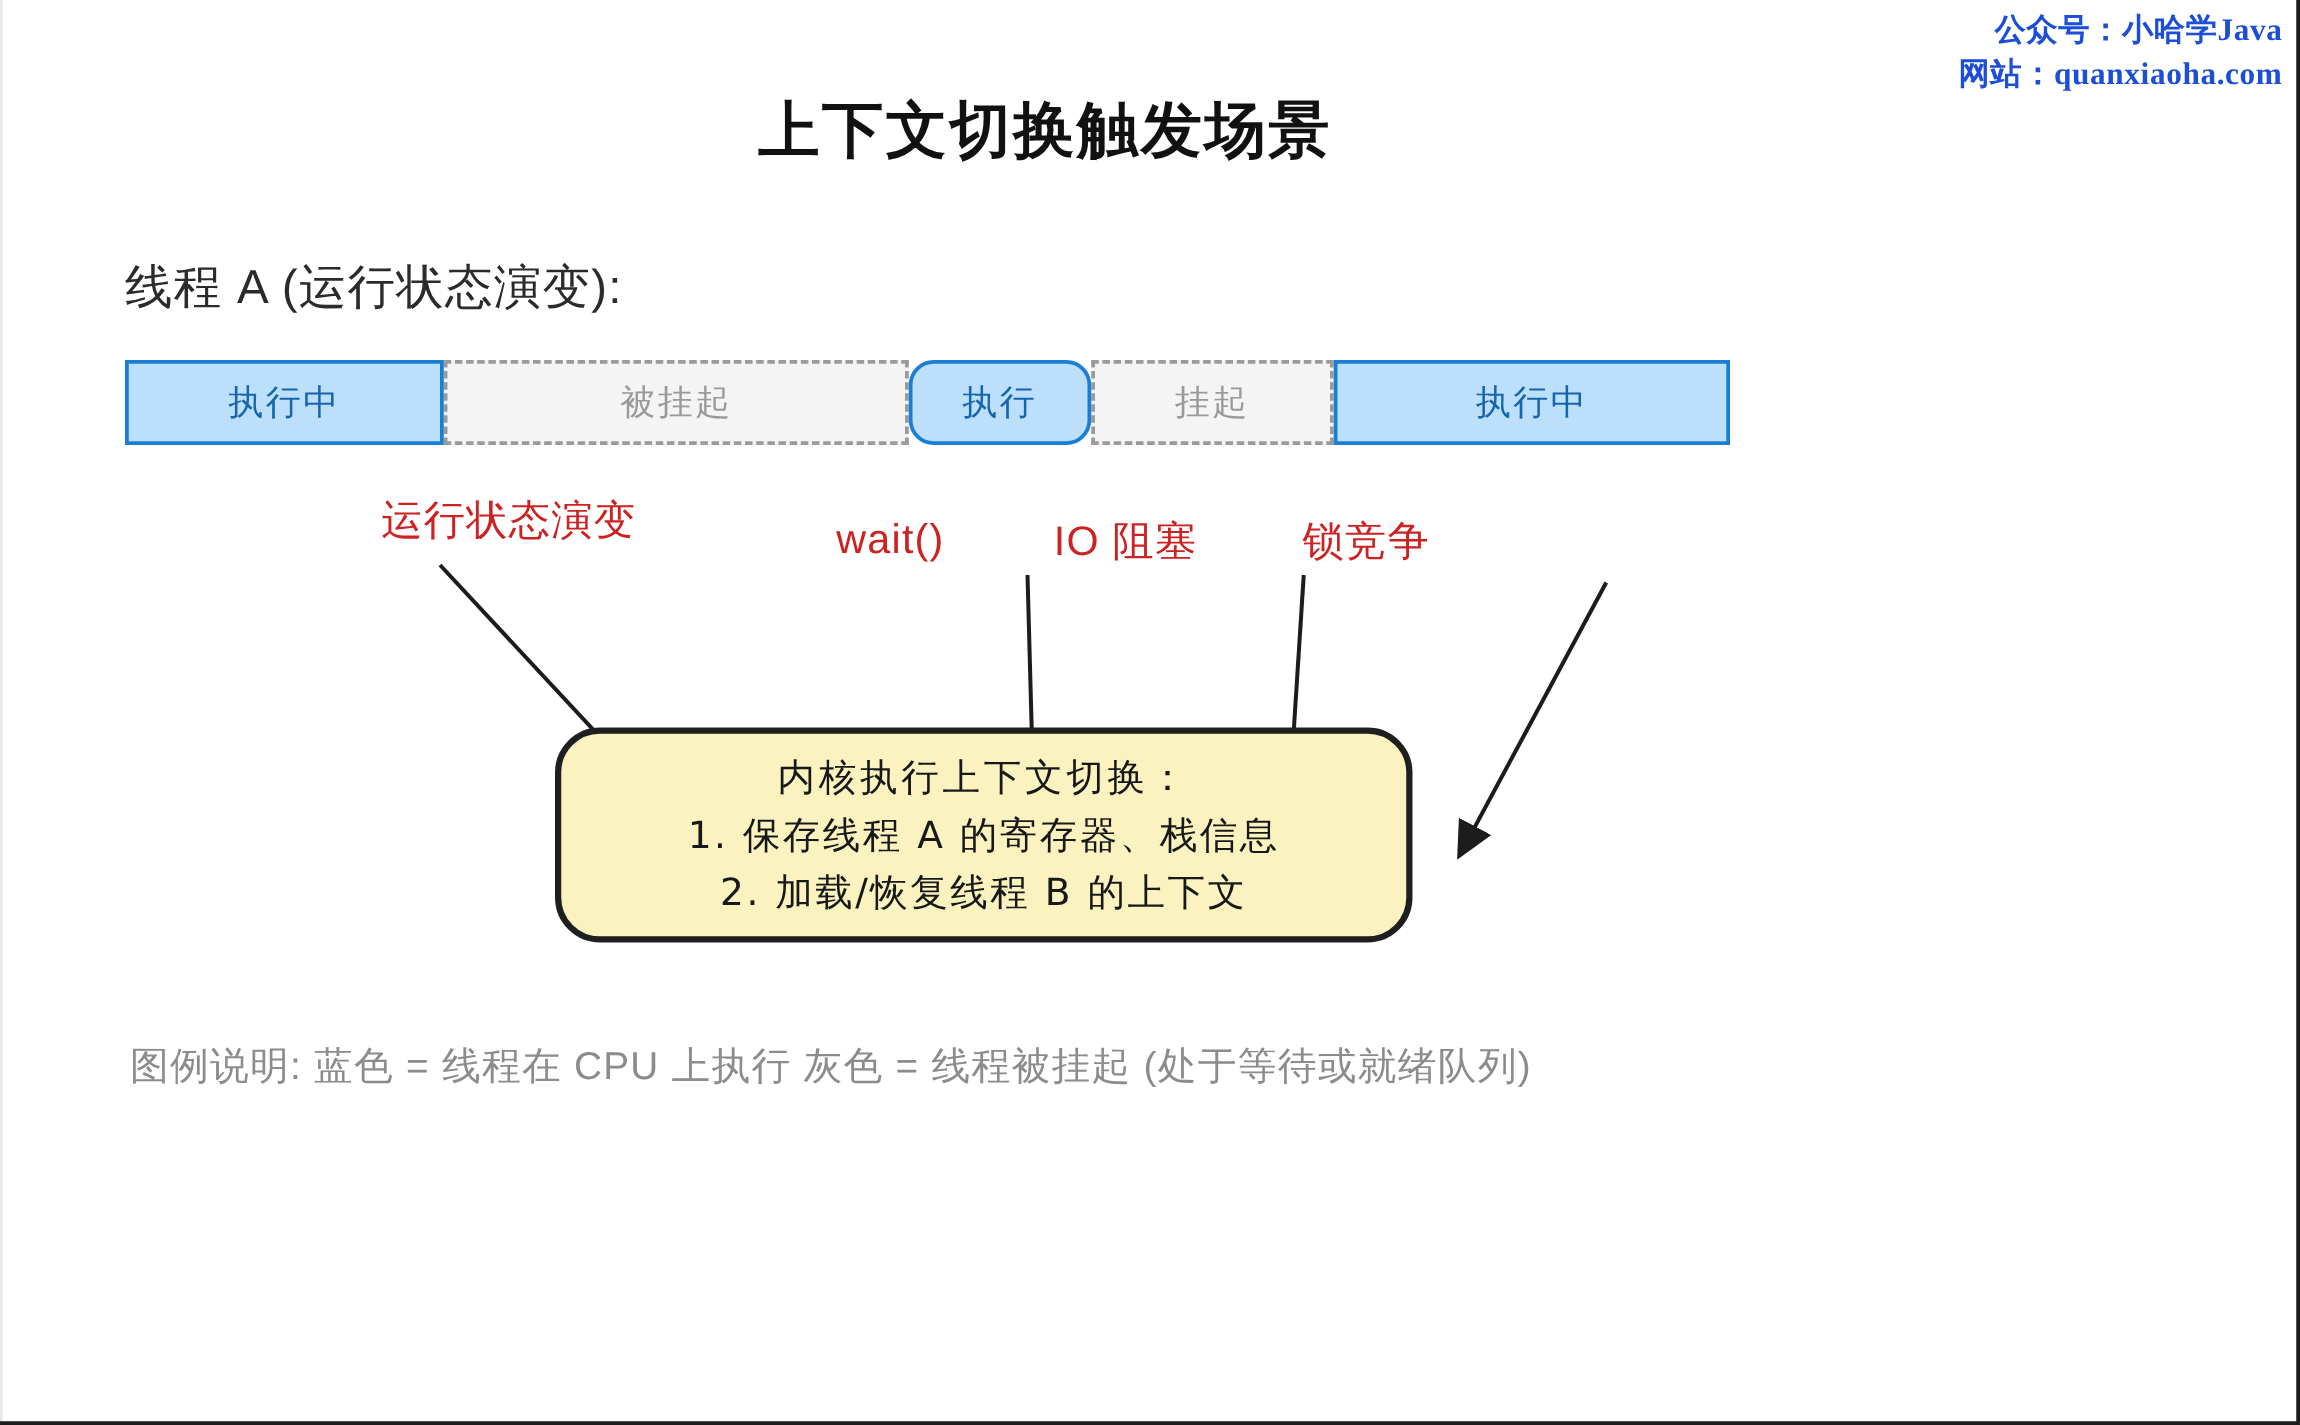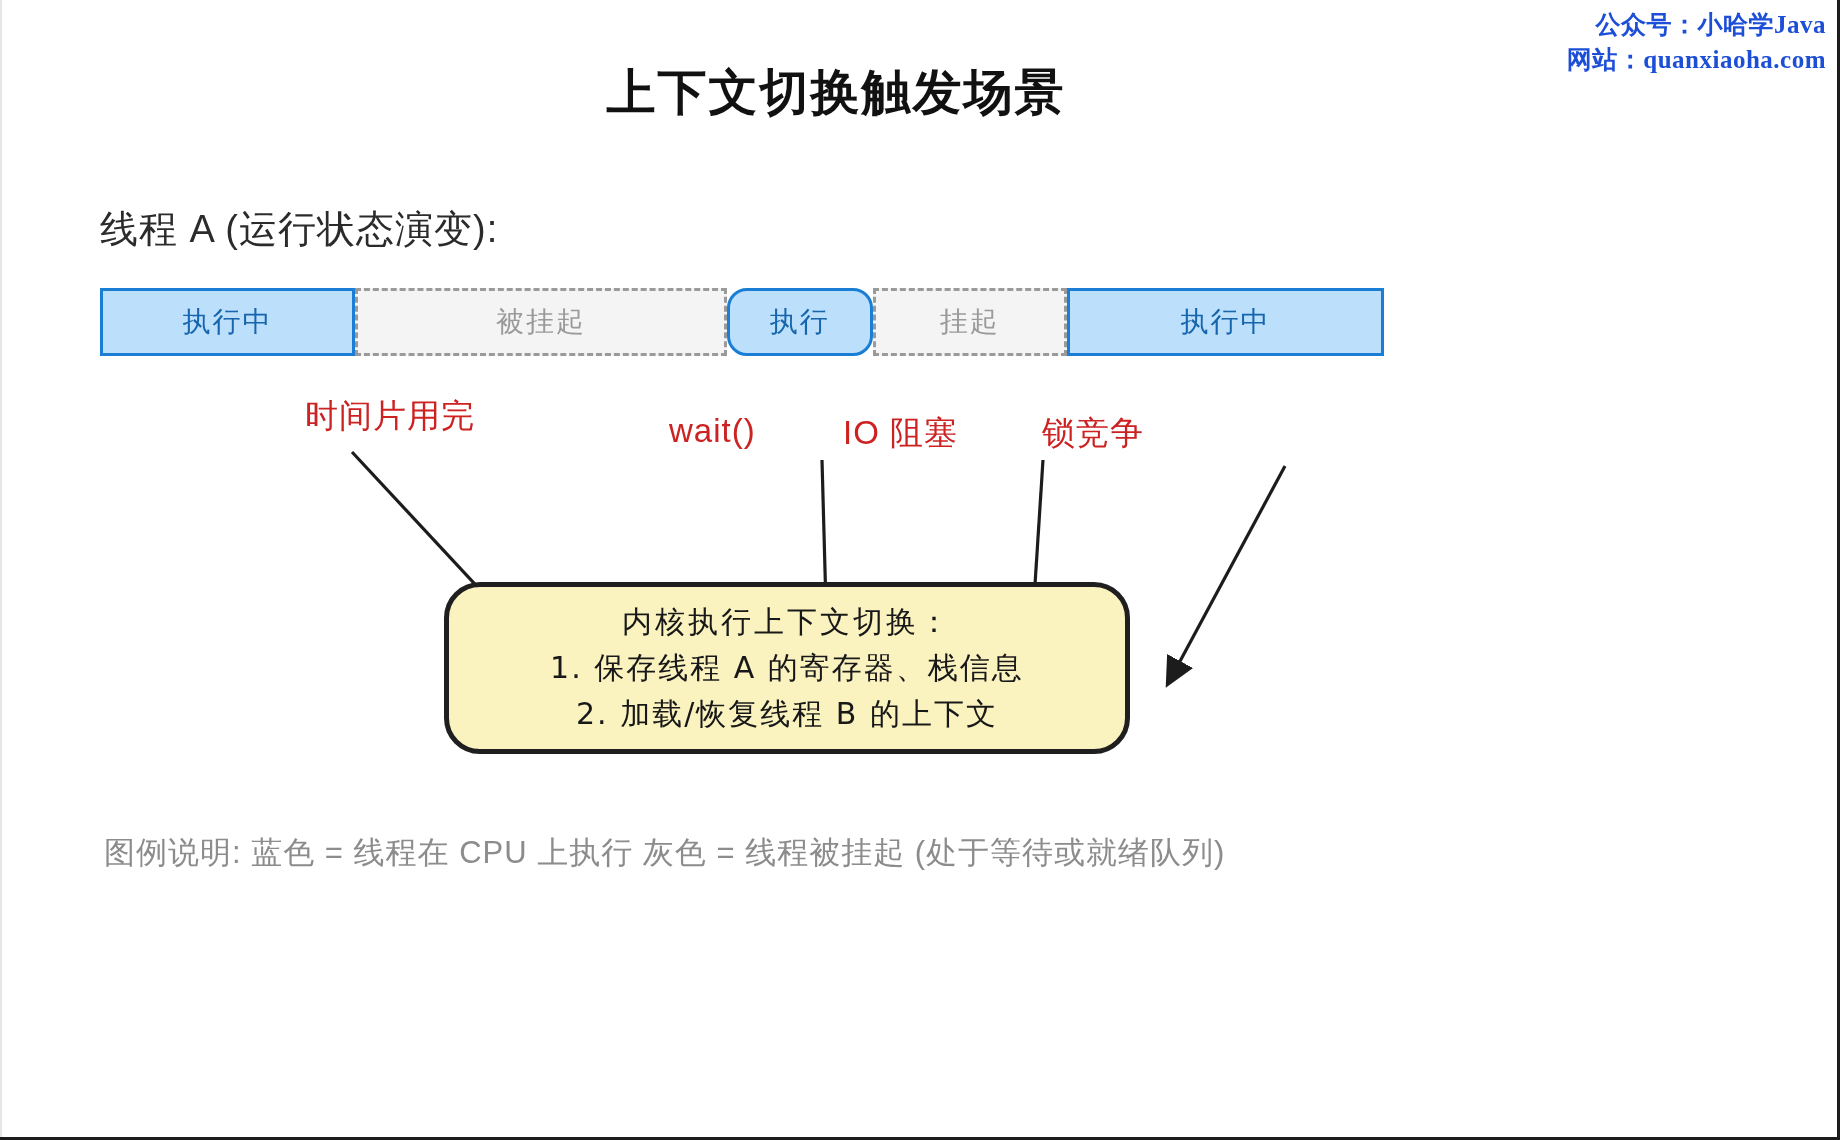--- a/index.html
+++ b/index.html
@@ -24,21 +24,21 @@
     color:#1d4ed8;
     font-family:"Liberation Serif","DejaVu Serif",serif;
     font-size:25px;line-height:1.38;
     letter-spacing:.5px;
     font-weight:600;
     user-select:none;
   }
 
   
   .title{
-    position:absolute;left:0;top:60px;width:1672px;
+    position:absolute;left:0;top:72px;width:1672px;
     text-align:center;
     font-size:49px;font-weight:700;color:#111111;
     letter-spacing:2px;
   }
 
   
   .subtitle{
     position:absolute;left:100px;top:204px;
     font-size:38px;color:#2b2b2b;font-weight:400;
     letter-spacing:1px;
@@ -140,21 +140,21 @@
         <span>执行</span>
       </div>
       <div class="seg susp" style="width: 195px;">
         <span>挂起</span>
       </div>
       <div class="seg run" style="width: 318px;">
         <span>执行中</span>
       </div>
     </div>
 
-  <div class="ann" id="ann0">时间片用完</div>
+  <div class="ann" id="ann0">运行状态演变</div>
   <div class="ann" id="ann1">wait()</div>
   <div class="ann" id="ann2">IO 阻塞</div>
   <div class="ann" id="ann3">锁竞争</div>
 
   <svg id="arrows" viewBox="0 0 1840 1140">
     <defs>
       <marker id="ah" markerWidth="11" markerHeight="11" refX="6" refY="5.2" orient="auto" markerUnits="strokeWidth">
         <path d="M0,0.6 L9.5,5.2 L0,9.8 z" fill="#1c1c1c"></path>
       </marker>
     </defs>

